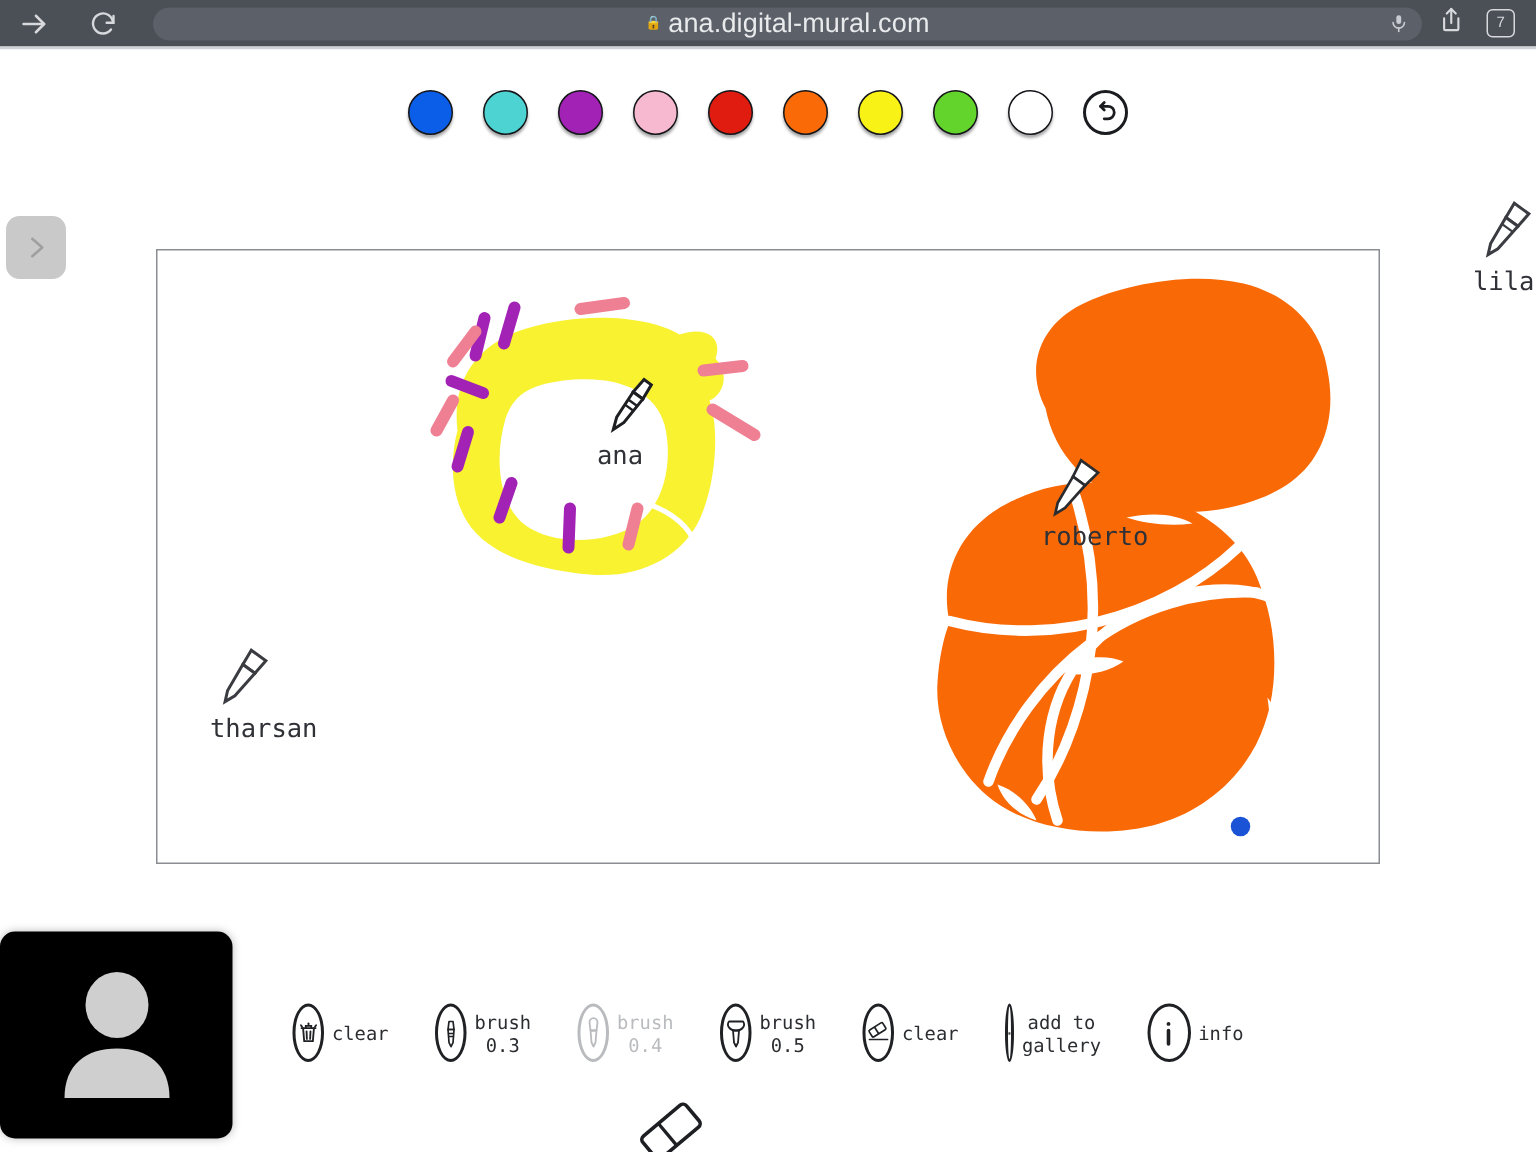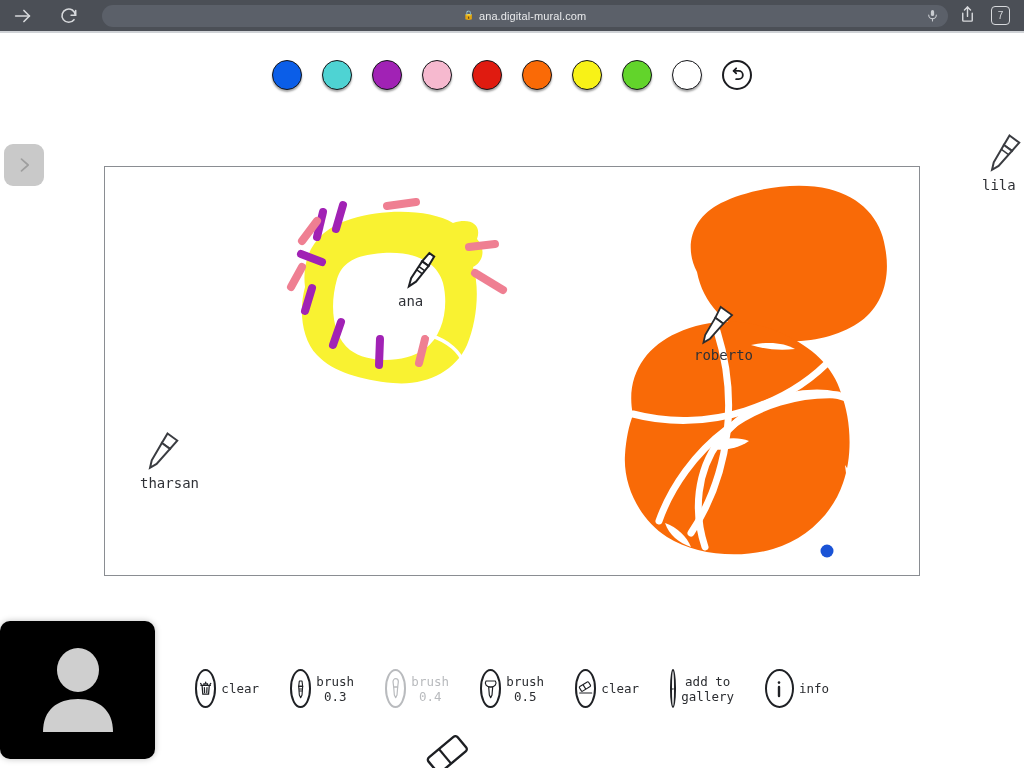--- a/index.html
+++ b/index.html
@@ -20,21 +20,21 @@
     width:46px; height:31px; display:flex; align-items:center; justify-content:center;
     color:#d7d9dc;
   }
   #url-pill{
     flex:1; height:22px; margin:0 10px;
     background:#5b6069; border-radius:11px;
     display:flex; align-items:center; justify-content:center; gap:4px;
     position:relative;
   }
   #url-text{
-    font-size:11px; color:#e9eaec; letter-spacing:.1px;
+    font-size:18px; color:#e9eaec; letter-spacing:.1px;
     font-family:"Liberation Sans", sans-serif;
   }
   #lock-icon{ font-size:9px; color:#dcdee1; line-height:1; }
   #mic-wrap{
     position:absolute; right:6px; top:1px; width:20px; height:20px;
     display:flex; align-items:center; justify-content:center;
   }
   .right-icons{ display:flex; align-items:center; gap:14px; padding-right:14px; }
   .tabs-badge{
     width:19px; height:19px; border:1.6px solid #d7d9dc; border-radius:4px;
@@ -75,21 +75,21 @@
     width:816px; height:410px;
     border:1.3px solid #8a8d92; background:#ffffff;
     overflow:hidden;
   }
   #canvas-svg{ display:block; width:816px; height:410px; }
 
   
   .cursor{ position:absolute; pointer-events:none; }
   .cursor-label{
     font-family:"DejaVu Sans Mono", monospace;
-    font-size:14px; color:#2f3136; white-space:nowrap;
+    font-size:17px; color:#2f3136; white-space:nowrap;
   }
 
   
   #left-handle{
     position:absolute; left:4px; top:111px; width:40px; height:42px;
     background:#c9c9c9; border-radius:9px;
     display:flex; align-items:center; justify-content:center;
   }
   #left-handle svg{ opacity:.55; }
 

